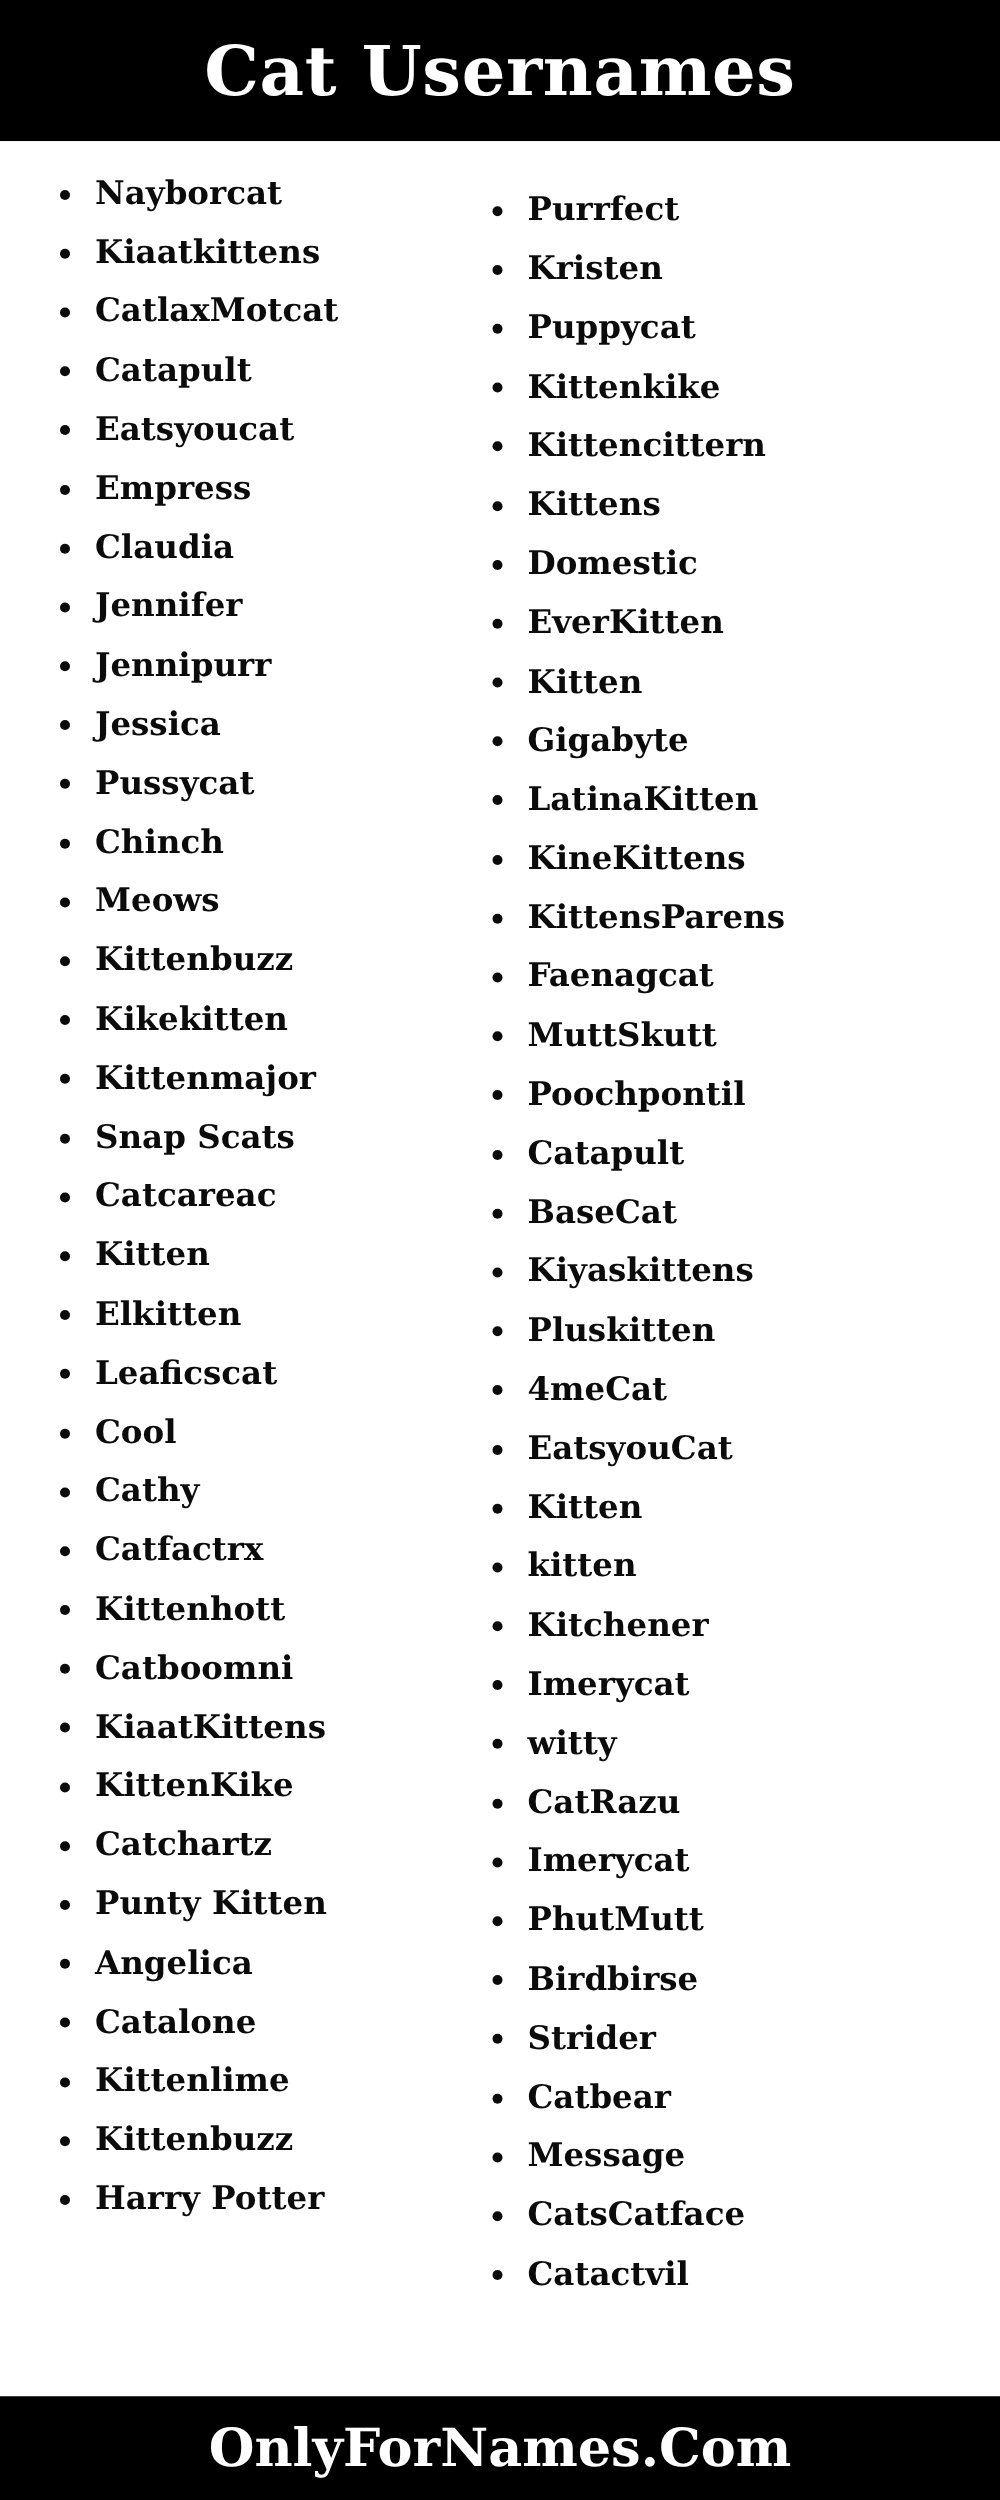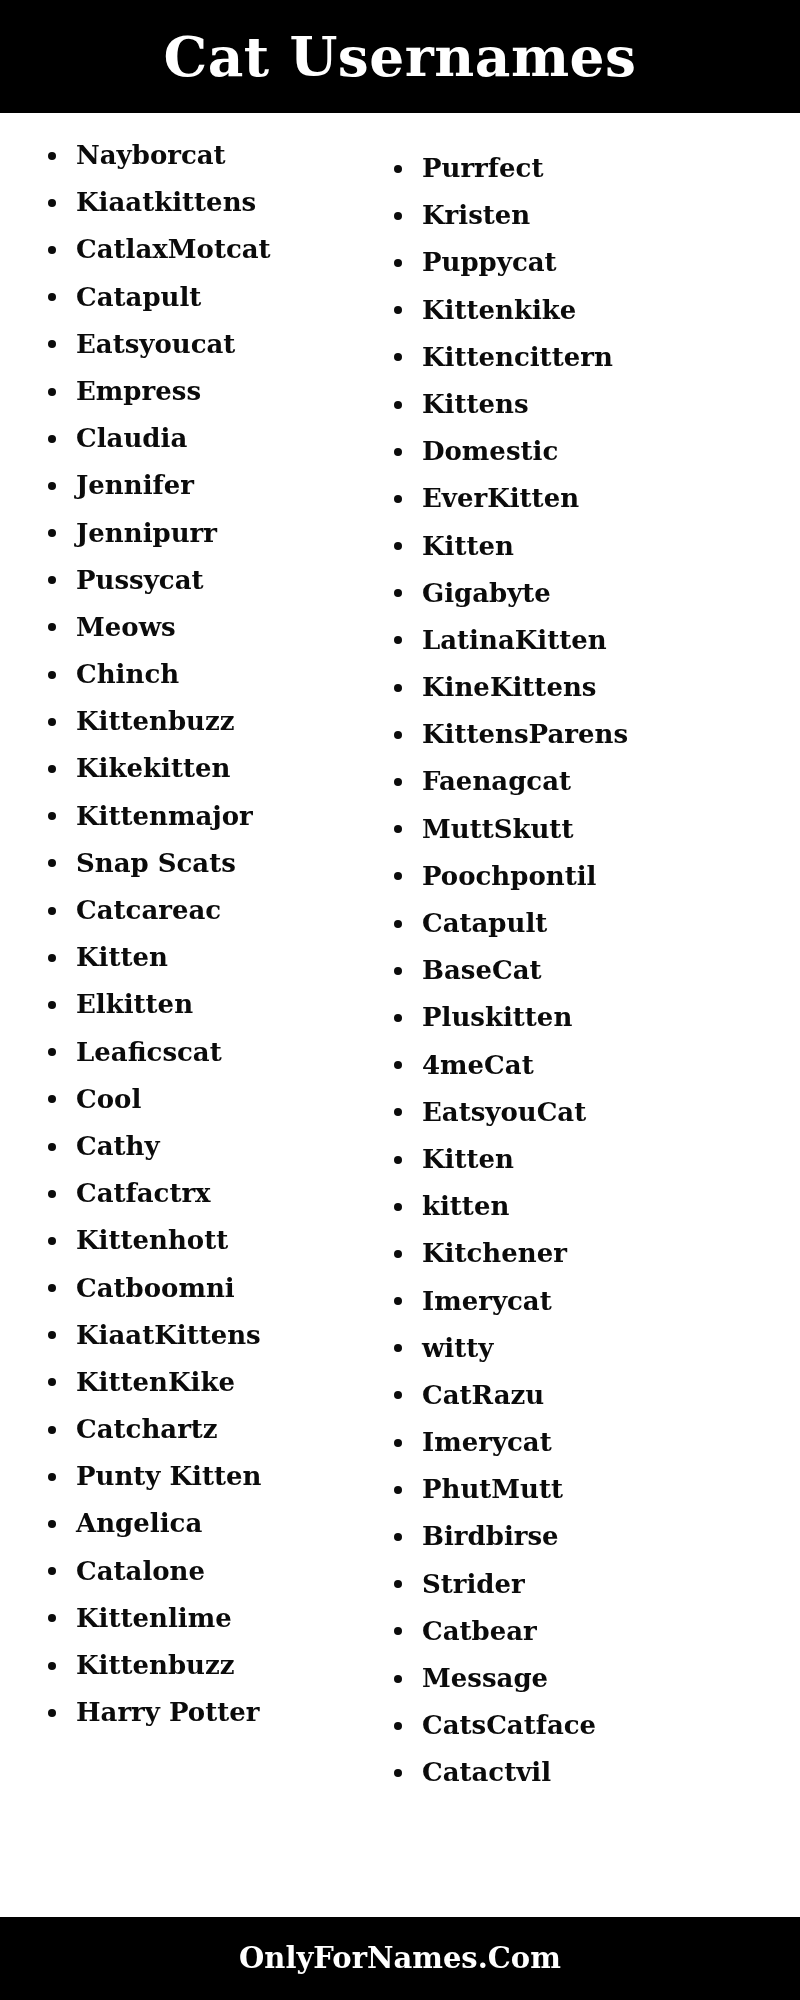--- a/index.html
+++ b/index.html
@@ -98,21 +98,21 @@
     height: 83px;
     flex: 0 0 83px;
     display: flex;
     align-items: center;
     justify-content: center;
   }
   .footer-text {
     color: #ffffff;
     font-family: "DejaVu Serif", "Liberation Serif", serif;
     font-weight: 700;
-    font-size: 29px;
+    font-size: 42px;
     line-height: 1;
     white-space: nowrap;
   }
 </style>
 </head>
 <body>
 
 <div class="page">
 
   <div class="header">
@@ -124,23 +124,24 @@
       <ul class="name-list">
           <li><span class="bullet"></span><span class="label">Nayborcat</span></li>
           <li><span class="bullet"></span><span class="label">Kiaatkittens</span></li>
           <li><span class="bullet"></span><span class="label">CatlaxMotcat</span></li>
           <li><span class="bullet"></span><span class="label">Catapult</span></li>
           <li><span class="bullet"></span><span class="label">Eatsyoucat</span></li>
           <li><span class="bullet"></span><span class="label">Empress</span></li>
           <li><span class="bullet"></span><span class="label">Claudia</span></li>
           <li><span class="bullet"></span><span class="label">Jennifer</span></li>
           <li><span class="bullet"></span><span class="label">Jennipurr</span></li>
+          <li><span class="bullet"></span><span class="label">Jessica</span></li>
           <li><span class="bullet"></span><span class="label">Pussycat</span></li>
+          <li><span class="bullet"></span><span class="label">Chinch</span></li>
           <li><span class="bullet"></span><span class="label">Meows</span></li>
-          <li><span class="bullet"></span><span class="label">Chinch</span></li>
           <li><span class="bullet"></span><span class="label">Kittenbuzz</span></li>
           <li><span class="bullet"></span><span class="label">Kikekitten</span></li>
           <li><span class="bullet"></span><span class="label">Kittenmajor</span></li>
           <li><span class="bullet"></span><span class="label">Snap Scats</span></li>
           <li><span class="bullet"></span><span class="label">Catcareac</span></li>
           <li><span class="bullet"></span><span class="label">Kitten</span></li>
           <li><span class="bullet"></span><span class="label">Elkitten</span></li>
           <li><span class="bullet"></span><span class="label">Leaficscat</span></li>
           <li><span class="bullet"></span><span class="label">Cool</span></li>
           <li><span class="bullet"></span><span class="label">Cathy</span></li>
@@ -171,20 +172,21 @@
           <li><span class="bullet"></span><span class="label">Kitten</span></li>
           <li><span class="bullet"></span><span class="label">Gigabyte</span></li>
           <li><span class="bullet"></span><span class="label">LatinaKitten</span></li>
           <li><span class="bullet"></span><span class="label">KineKittens</span></li>
           <li><span class="bullet"></span><span class="label">KittensParens</span></li>
           <li><span class="bullet"></span><span class="label">Faenagcat</span></li>
           <li><span class="bullet"></span><span class="label">MuttSkutt</span></li>
           <li><span class="bullet"></span><span class="label">Poochpontil</span></li>
           <li><span class="bullet"></span><span class="label">Catapult</span></li>
           <li><span class="bullet"></span><span class="label">BaseCat</span></li>
+          <li><span class="bullet"></span><span class="label">Kiyaskittens</span></li>
           <li><span class="bullet"></span><span class="label">Pluskitten</span></li>
           <li><span class="bullet"></span><span class="label">4meCat</span></li>
           <li><span class="bullet"></span><span class="label">EatsyouCat</span></li>
           <li><span class="bullet"></span><span class="label">Kitten</span></li>
           <li><span class="bullet"></span><span class="label">kitten</span></li>
           <li><span class="bullet"></span><span class="label">Kitchener</span></li>
           <li><span class="bullet"></span><span class="label">Imerycat</span></li>
           <li><span class="bullet"></span><span class="label">witty</span></li>
           <li><span class="bullet"></span><span class="label">CatRazu</span></li>
           <li><span class="bullet"></span><span class="label">Imerycat</span></li>

